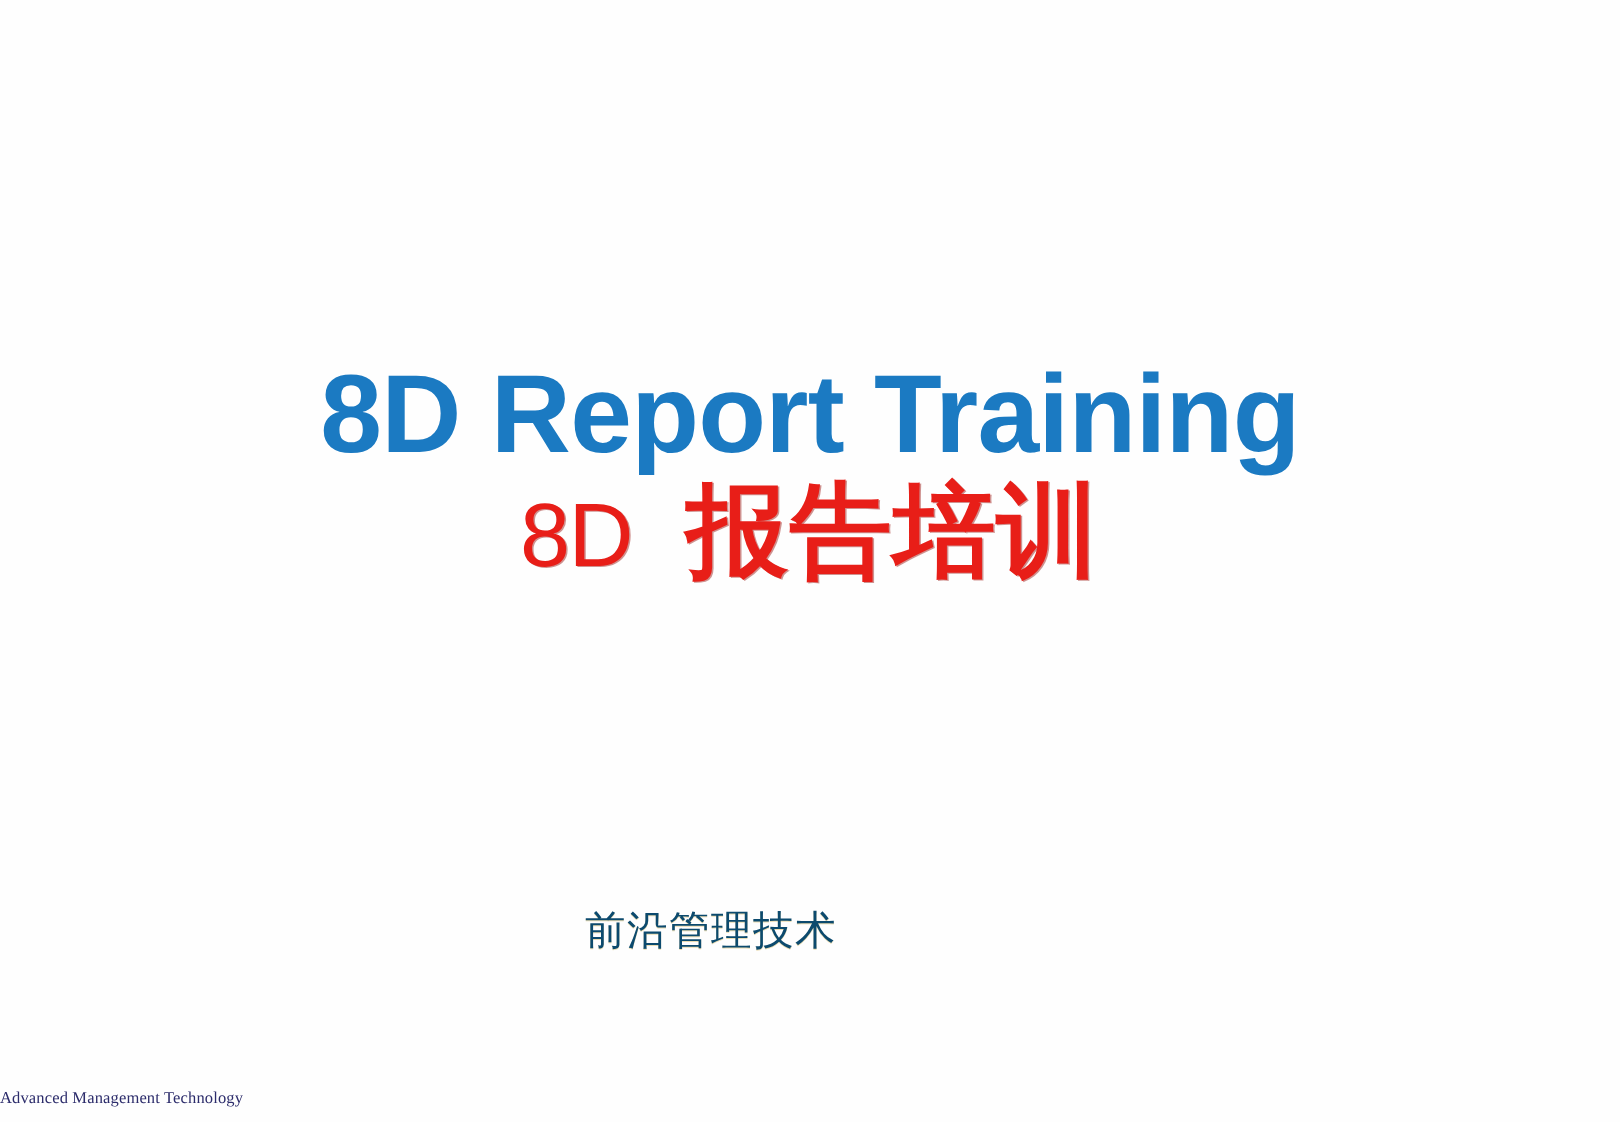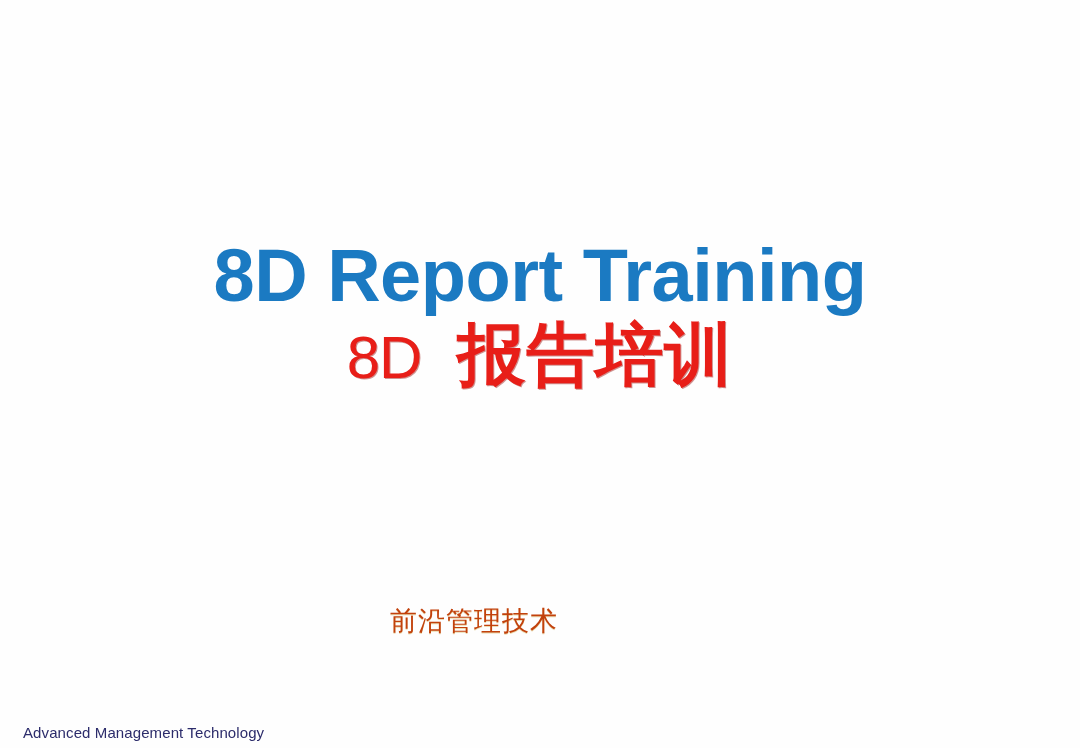--- a/index.html
+++ b/index.html
@@ -73,33 +73,33 @@
   
   .subcaption {
     position: absolute;
     left: 0;
     top: 604px;
     width: 948px;
     text-align: center;
     font-family: "DejaVu Serif", "Liberation Serif", serif;
     font-size: 27px;
     line-height: 34px;
-    color: #c2410c;
+    color: #0c4a6e;
     letter-spacing: 1px;
     white-space: nowrap;
     text-shadow: 0 1px 0 rgba(200, 160, 40, 0.35);
   }
 
   
   .footer {
     position: absolute;
-    left: 23px;
+    left: 0;
     bottom: 9px;
-    font-family: Liberation Sans, sans-serif;
-    font-size: 15px;
+    font-family: Liberation Serif, serif;
+    font-size: 11px;
     line-height: 13px;
     color: #2c2c6b;
     letter-spacing: 0.1px;
     white-space: nowrap;
   }
 </style>
 </head>
 <body>
 
 <div class="slide">

